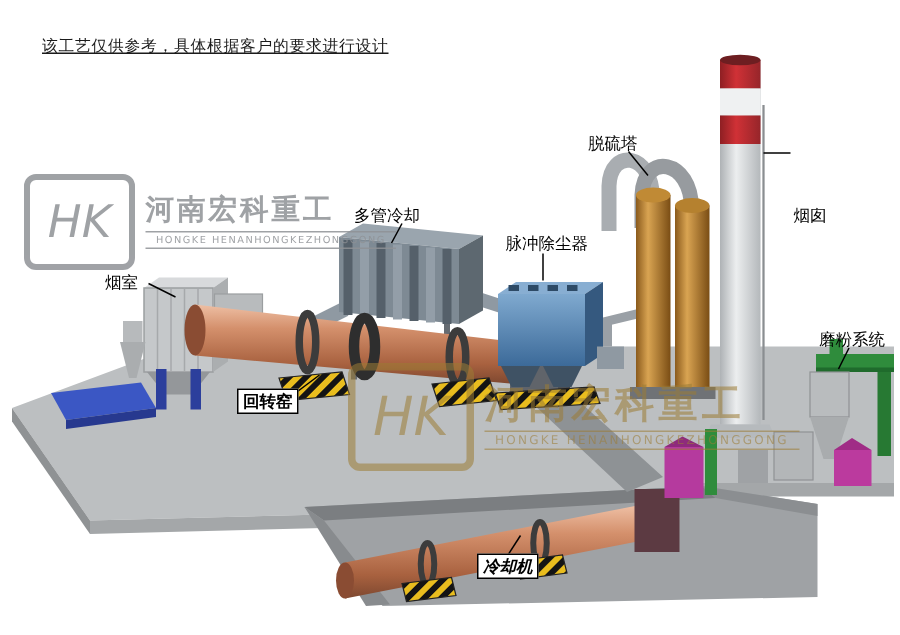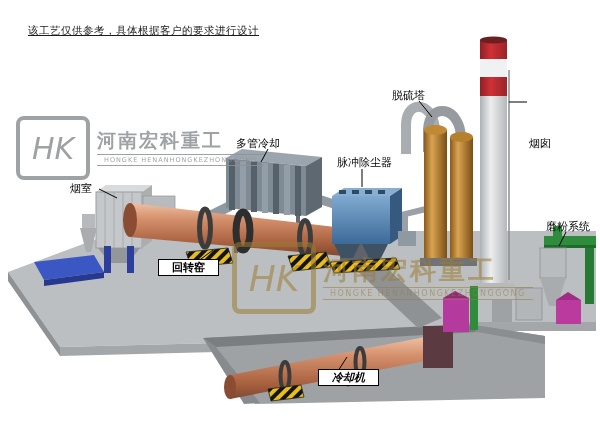--- a/index.html
+++ b/index.html
@@ -2,21 +2,21 @@
 <html><head>
 <meta charset="utf-8">
 <style>
   html,body{margin:0;padding:0;}
   body{width:600px;height:423px;position:relative;background:#ffffff;
        font-family:"DejaVu Sans","Liberation Sans",sans-serif;overflow:hidden;}
   .scene{position:absolute;left:0;top:0;z-index:1;}
   .disclaimer{position:absolute;left:28px;top:24px;font-size:10.5px;color:#1b1b1b;
               letter-spacing:.5px;z-index:40;text-decoration:underline;}
   .label{position:absolute;font-size:11px;color:#000;white-space:nowrap;z-index:40;font-weight:500;}
-  .label.boxed{background:#fff;border:1px solid #000;padding:0 13px;font-weight:700;}
+  .label.boxed{background:#fff;border:1px solid #000;padding:0 3px;font-weight:700;}
   .wm{position:absolute;display:flex;gap:7px;z-index:20;pointer-events:none;}
   .wm .hk-box{display:flex;align-items:center;justify-content:center;border-radius:8px;
               font-weight:400;font-style:italic;flex:0 0 auto;}
   .wm .txt{display:flex;flex-direction:column;justify-content:center;}
   .wm .cn{font-weight:700;line-height:1.1;}
   .wm .en{border-top:1.5px solid currentColor;border-bottom:1.5px solid currentColor;
           padding:1px 7px;margin-top:3px;white-space:nowrap;}
   .wm-left{left:16px;top:116px;color:#8f9296;opacity:.85;}
   .wm-left .hk-box{width:66px;height:56px;border:4px solid currentColor;font-size:30px;}
   .wm-left .cn{font-size:19px;letter-spacing:2px;}

